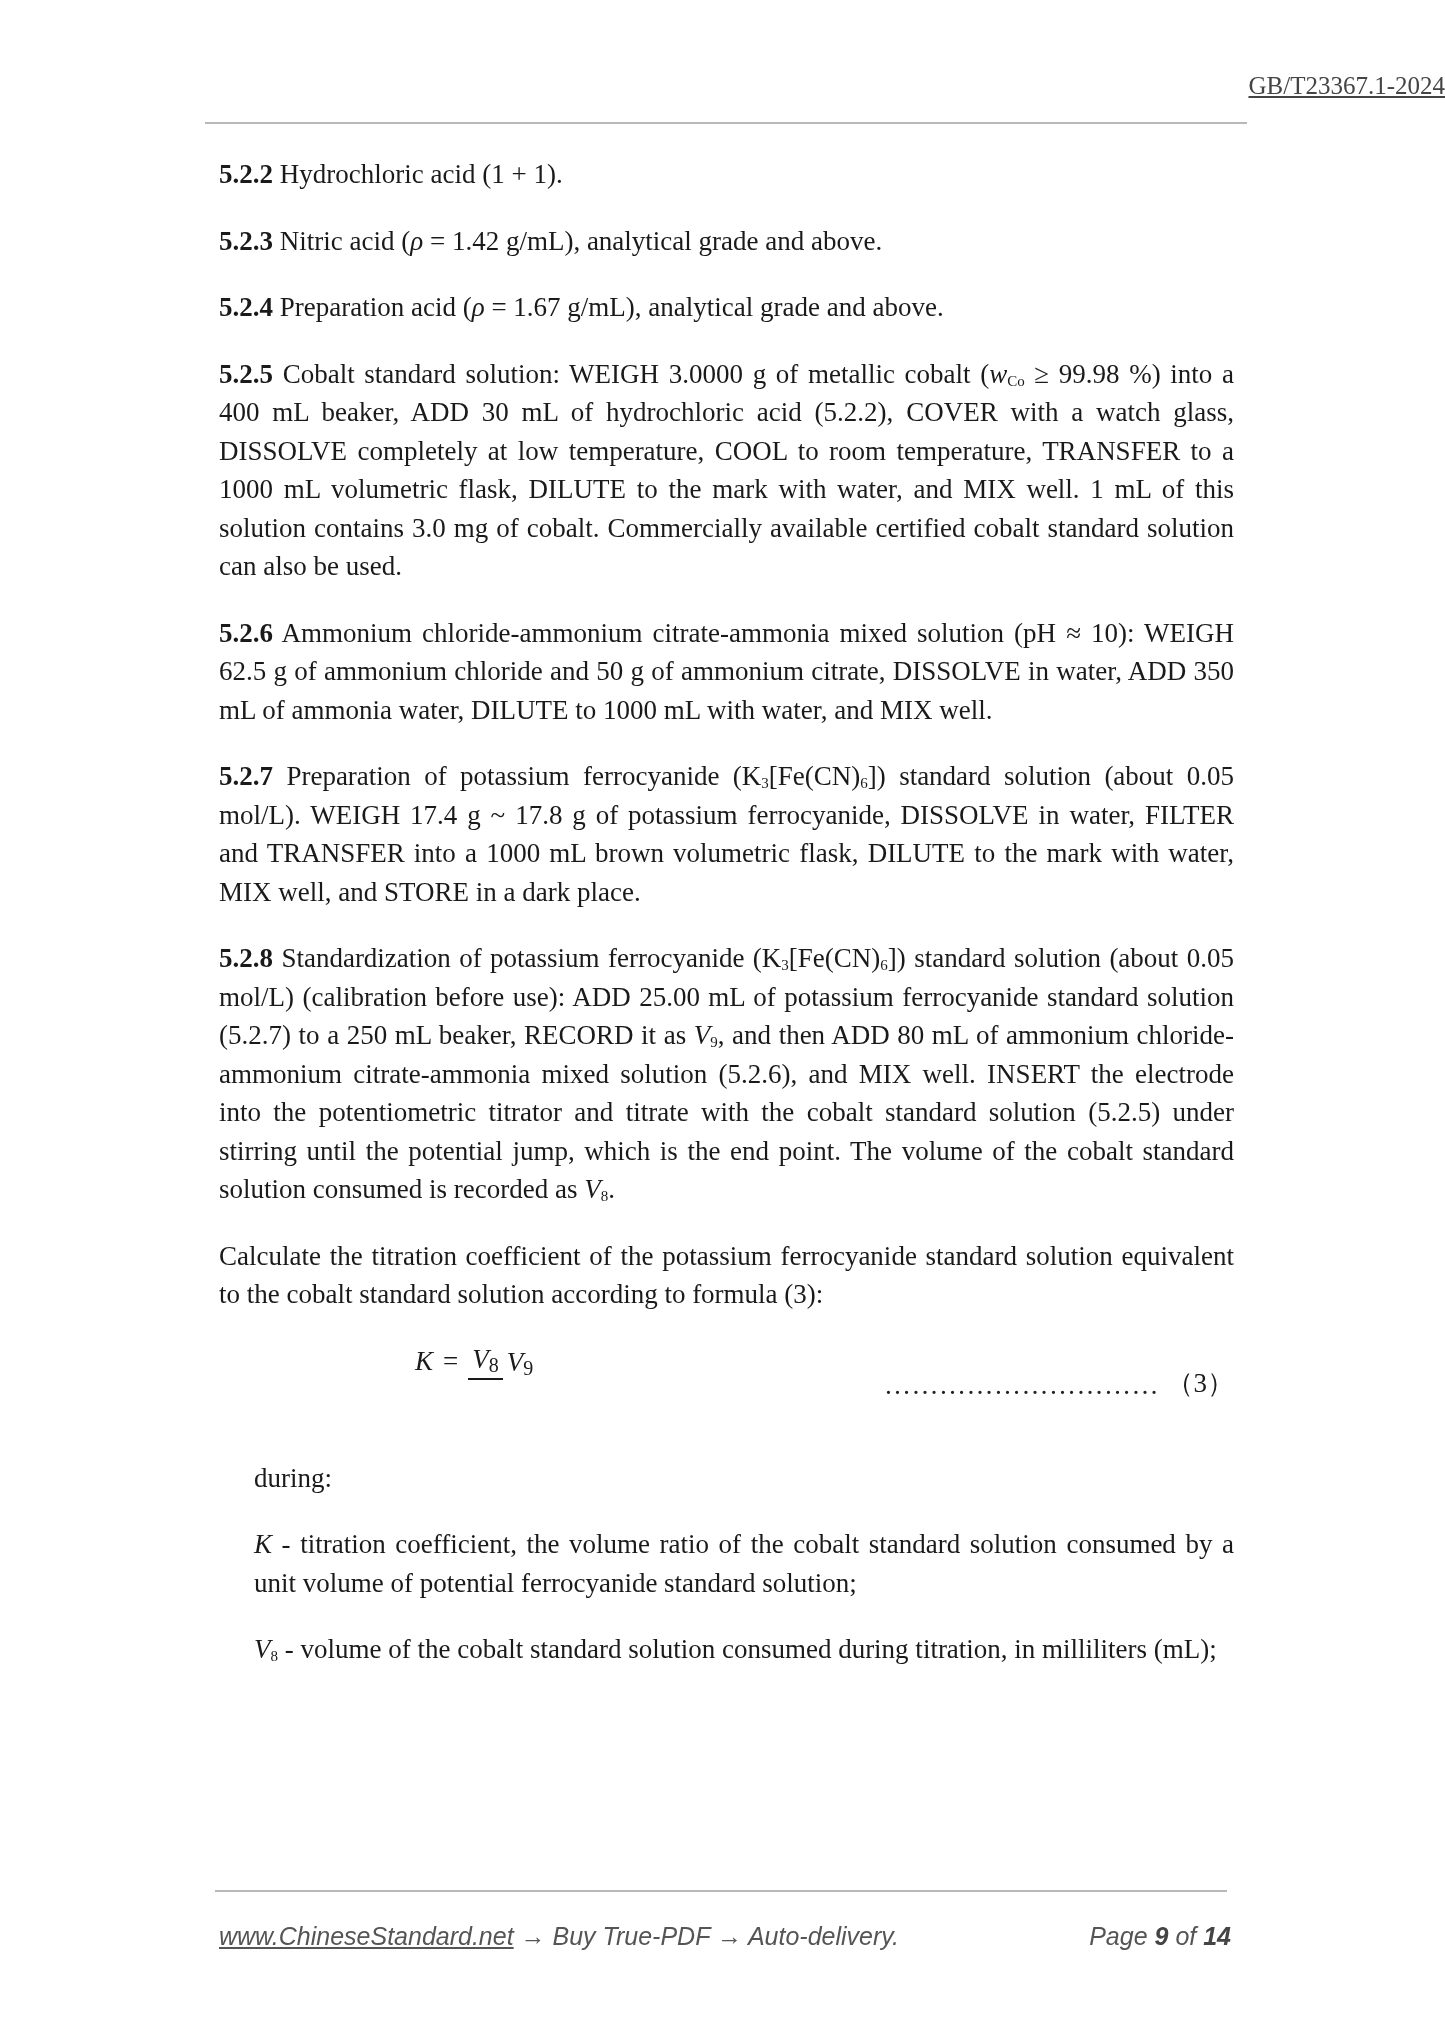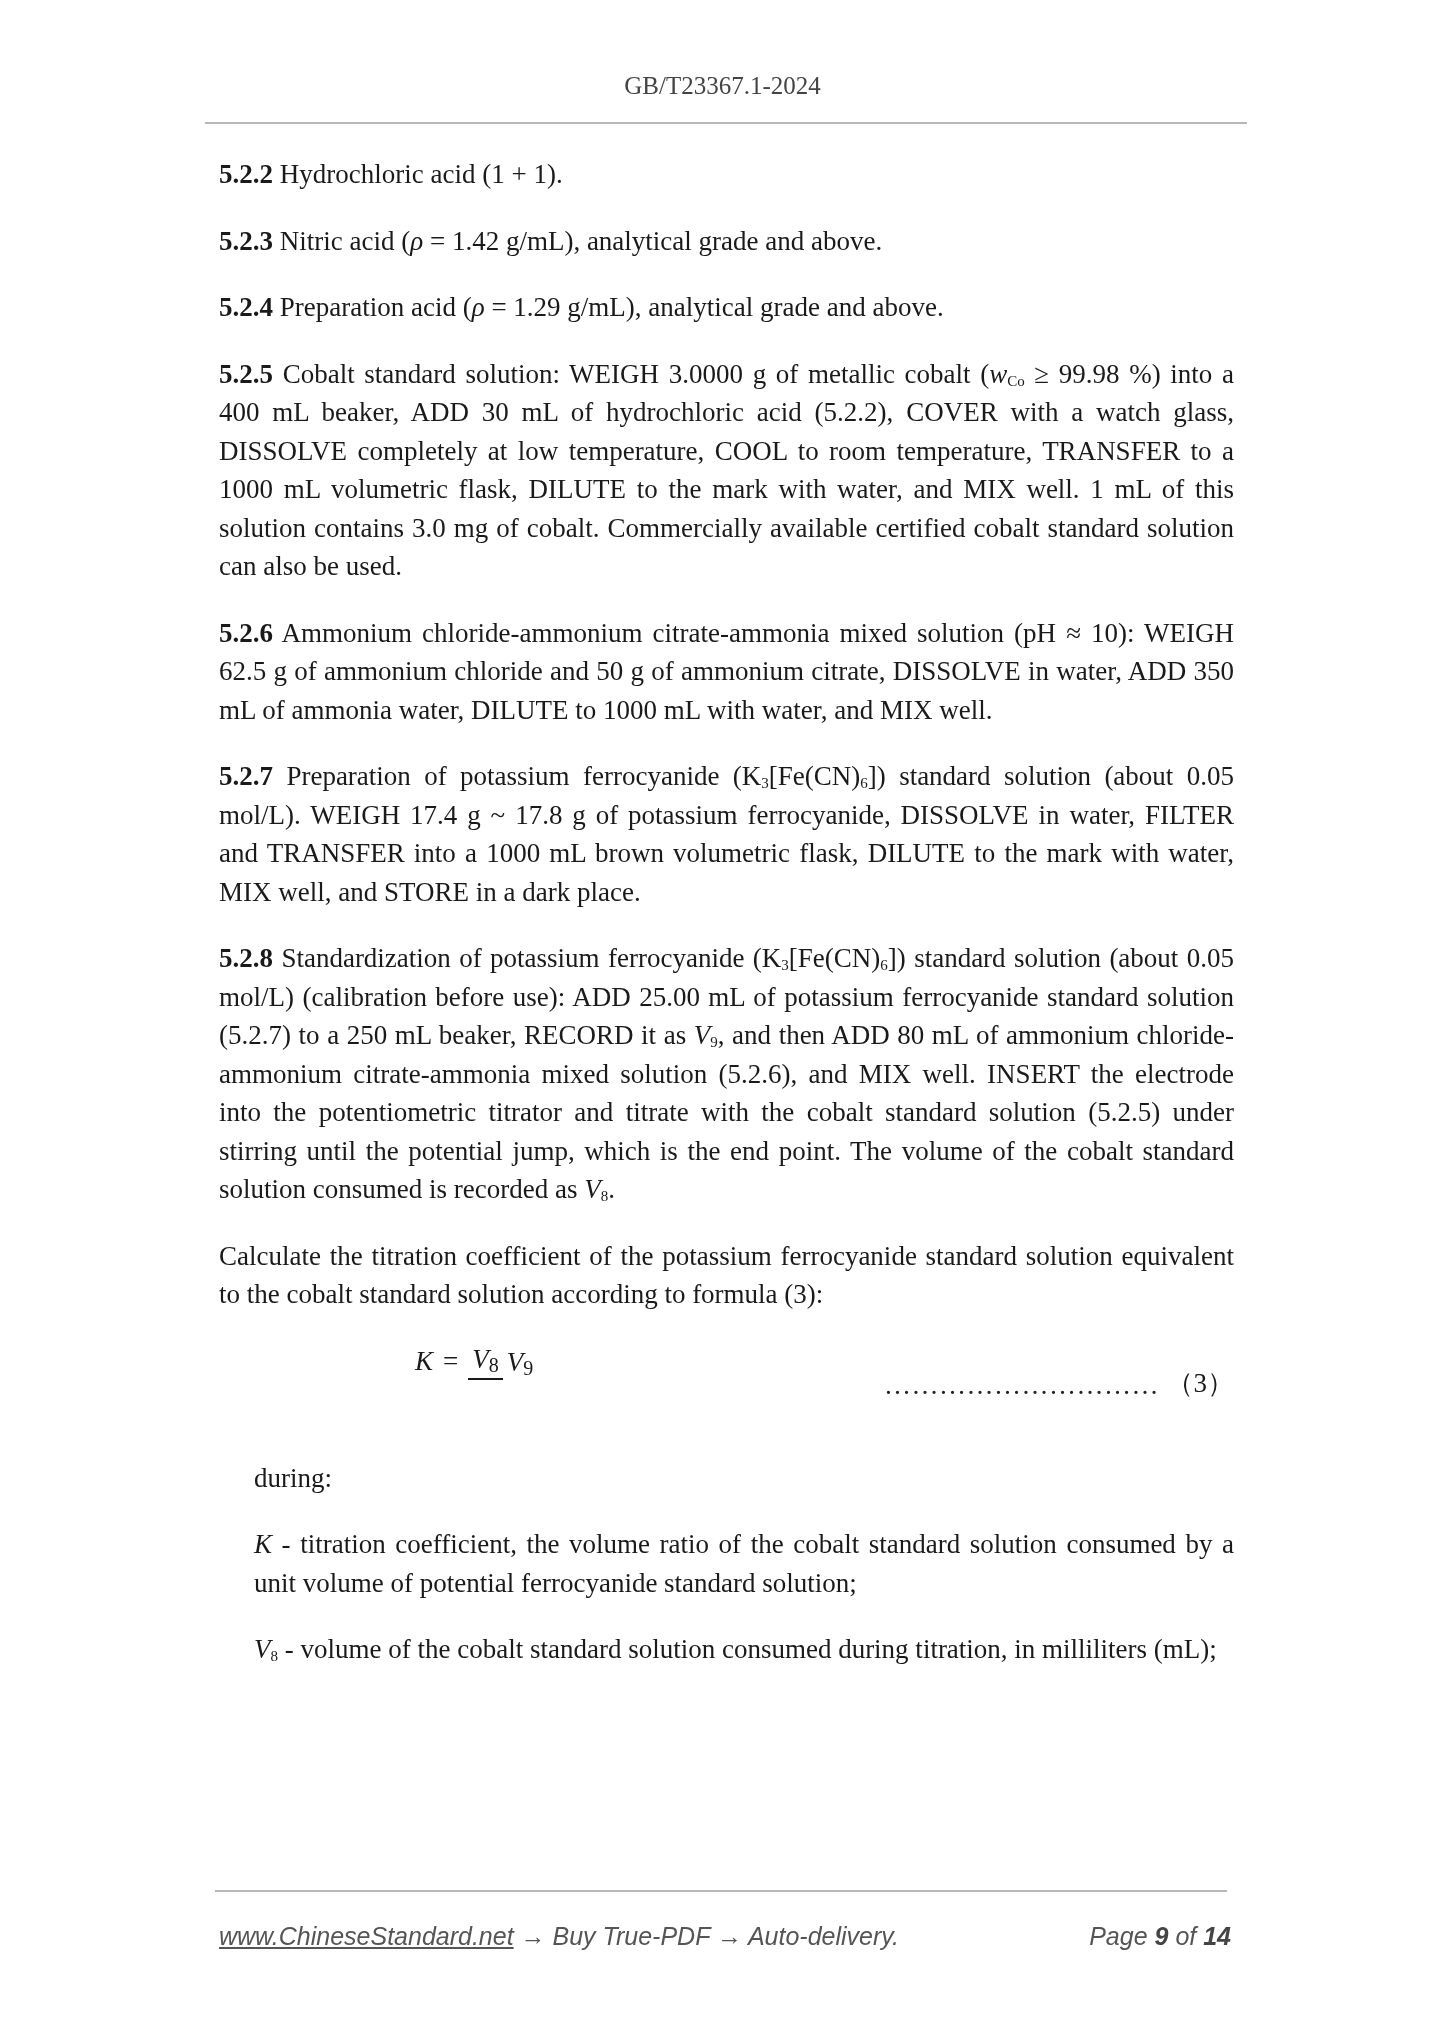--- a/index.html
+++ b/index.html
@@ -13,23 +13,24 @@
       position: relative;
       overflow: hidden;
       font-family: "Liberation Serif", "DejaVu Serif", serif;
       color: #1a1a1a;
     }
     .page-header {
       position: absolute;
       top: 72px;
       left: 0;
       width: 1445px;
-      text-align: center;
+      text-align: right;
       font-size: 25px;
       color: #444;
+      text-decoration: underline;
     }
     .header-rule {
       position: absolute;
       top: 122px;
       left: 205px;
       width: 1042px;
       height: 0;
       border-top: 2px solid #b8b8b8;
     }
     .content {
@@ -148,21 +149,21 @@
     <span>Hydrochloric acid (1 + 1).</span>
   </p>
 
   <p class="para">
     <b>5.2.3</b>
     <span>Nitric acid (</span><i>ρ</i><span> = 1.42 g/mL), analytical grade and above.</span>
   </p>
 
   <p class="para">
     <b>5.2.4</b>
-    <span>Preparation acid (</span><i>ρ</i><span> = 1.29 g/mL), analytical grade and above.</span>
+    <span>Preparation acid (</span><i>ρ</i><span> = 1.67 g/mL), analytical grade and above.</span>
   </p>
 
   <p class="para">
     <b>5.2.5</b>
     <span>Cobalt standard solution: WEIGH 3.0000 g of metallic cobalt (</span><i>w</i><sub>Co</sub><span> ≥ 99.98 %) into a 400 mL beaker, ADD 30 mL of hydrochloric acid (5.2.2), COVER with a watch glass, DISSOLVE completely at low temperature, COOL to room temperature, TRANSFER to a 1000 mL volumetric flask, DILUTE to the mark with water, and MIX well. 1 mL of this solution contains 3.0 mg of cobalt. Commercially available certified cobalt standard solution can also be used.</span>
   </p>
 
   <p class="para">
     <b>5.2.6</b>
     <span>Ammonium chloride-ammonium citrate-ammonia mixed solution (pH ≈ 10): WEIGH 62.5 g of ammonium chloride and 50 g of ammonium citrate, DISSOLVE in water, ADD 350 mL of ammonia water, DILUTE to 1000 mL with water, and MIX well.</span>

